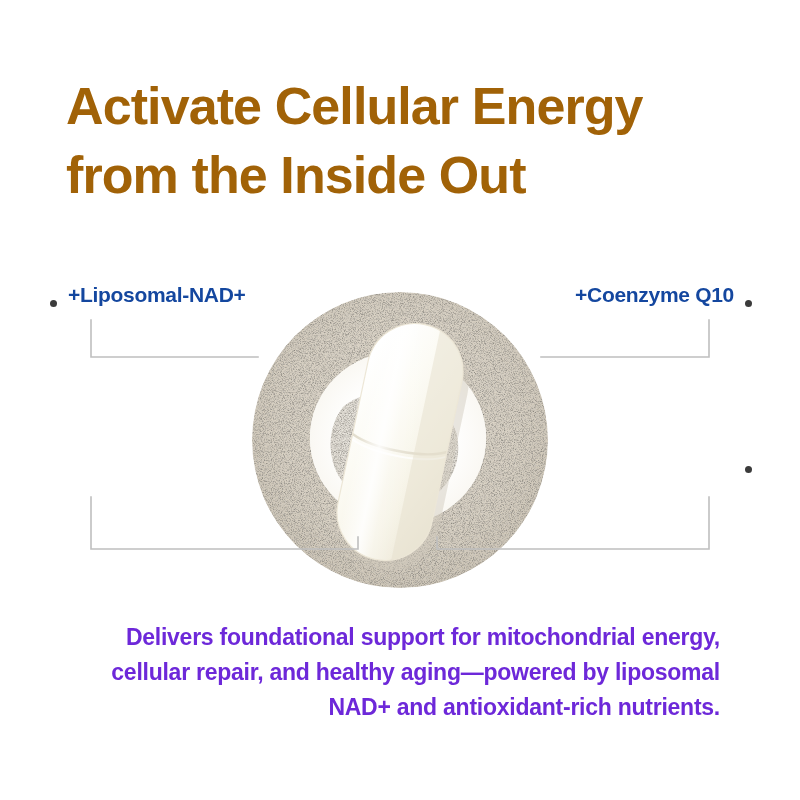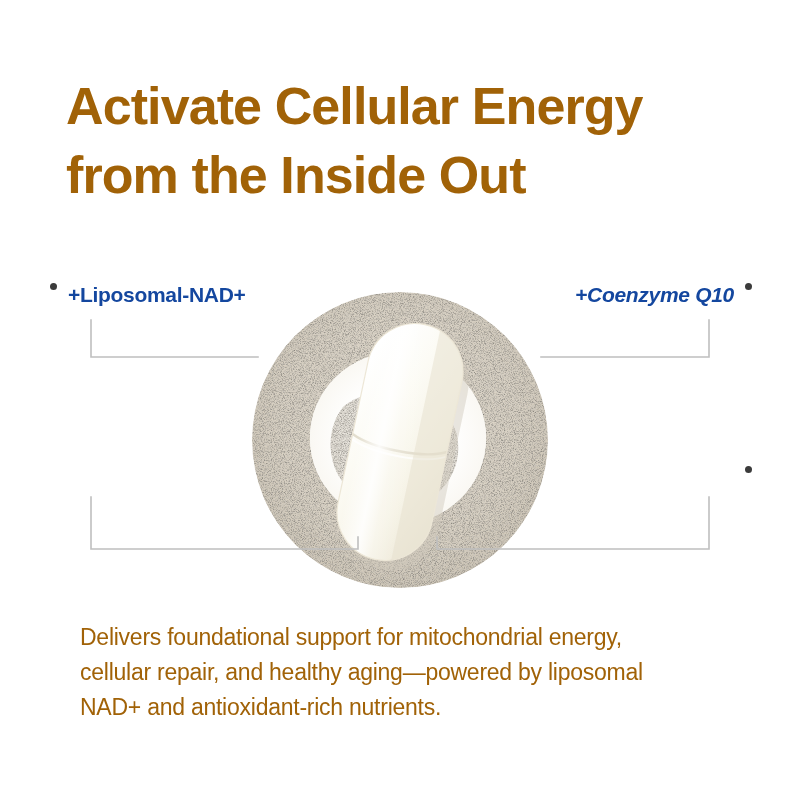--- a/index.html
+++ b/index.html
@@ -46,61 +46,61 @@
   .product-photo svg {
     display: block;
     width: 100%;
     height: 100%;
   }
 
   
   .ingredient {
     position: absolute;
     display: flex;
-    align-items: flex-start;
+    align-items: flex-end;
     gap: 11px;
     font-size: 21px;
     font-weight: bold;
     color: #14479F;
     letter-spacing: -0.3px;
     white-space: nowrap;
   }
   .ingredient .dot {
     width: 7px;
     height: 7px;
     border-radius: 50%;
     background: #3b3b3b;
     flex: 0 0 auto;
   }
   .ing-tl { left: 50px;  top: 283px; }
-  .ing-tr { right: 48px; top: 283px; flex-direction: row-reverse; font-style: italic; }
+  .ing-tr { right: 48px; top: 283px; flex-direction: row-reverse; }
   .ing-bl { left: 50px;  top: 466px; }
   .ing-br { right: 48px; top: 466px; flex-direction: row-reverse; }
 
   
   .connectors {
     position: absolute;
     left: 0;
     top: 0;
     width: 800px;
     height: 800px;
     pointer-events: none;
   }
 
   
   .description {
     position: absolute;
     left: 80px;
     top: 620px;
     width: 640px;
-    text-align: left;
-    color: #a16207;
+    text-align: right;
+    color: #6d28d9;
     font-size: 23px;
     line-height: 1.53;
-    font-weight: normal;
+    font-weight: bold;
     letter-spacing: -0.25px;
     white-space: pre-line;
   }
 </style>
 </head>
 <body>
 
 <div id="infographic">
 
   <div class="headline">Activate Cellular Energy

